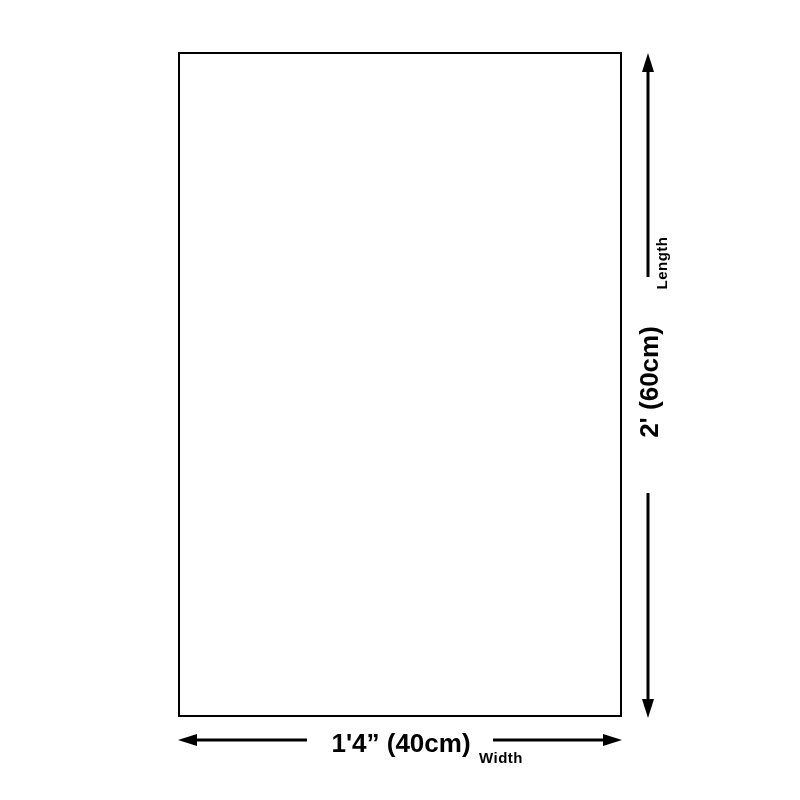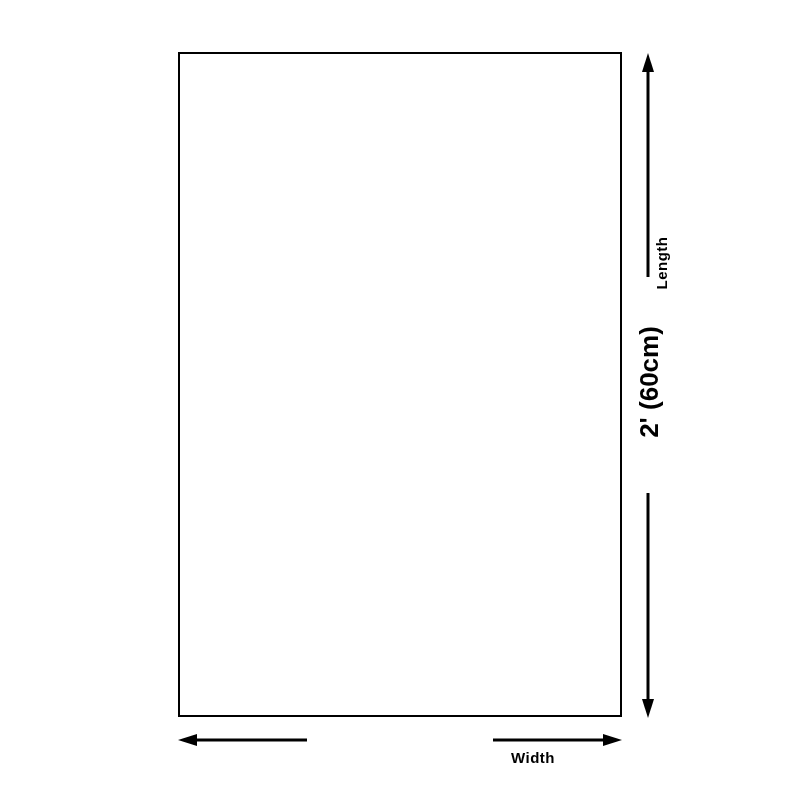--- a/index.html
+++ b/index.html
@@ -62,21 +62,20 @@
   .width-value-label {
     left: 401px;
     top: 743px;
     font-size: 26px;
   }
   .width-axis-label {
     left: 501px;
     top: 757px;
     font-size: 15px;
     letter-spacing: 0.5px;
-    margin-left: 32px;
   }
 </style>
 </head>
 <body>
 
 <div class="diagram">
 
   <div class="dim-rect"></div>
 
   <svg class="arrow-layer" width="800" height="800" viewBox="0 0 800 800" xmlns="http://www.w3.org/2000/svg">
@@ -89,16 +88,17 @@
     <polygon points="178,740 197,734 197,746" fill="#000000"></polygon>
     <line x1="195" y1="740" x2="307" y2="740" stroke-width="3" stroke="#000000"></line>
     <line x1="493" y1="740" x2="603" y2="740" stroke-width="3" stroke="#000000"></line>
     <polygon points="622,740 603,734 603,746" fill="#000000"></polygon>
   </svg>
 
   <div class="lbl rot length-axis-label">Length</div>
 
   <div class="lbl rot length-value-label">2' (60cm)</div>
 
+  <div class="lbl hor width-value-label">1'4” (40cm)</div>
 
   <div class="lbl hor width-axis-label">Width</div>
 
 </div>
 
 </body></html>

